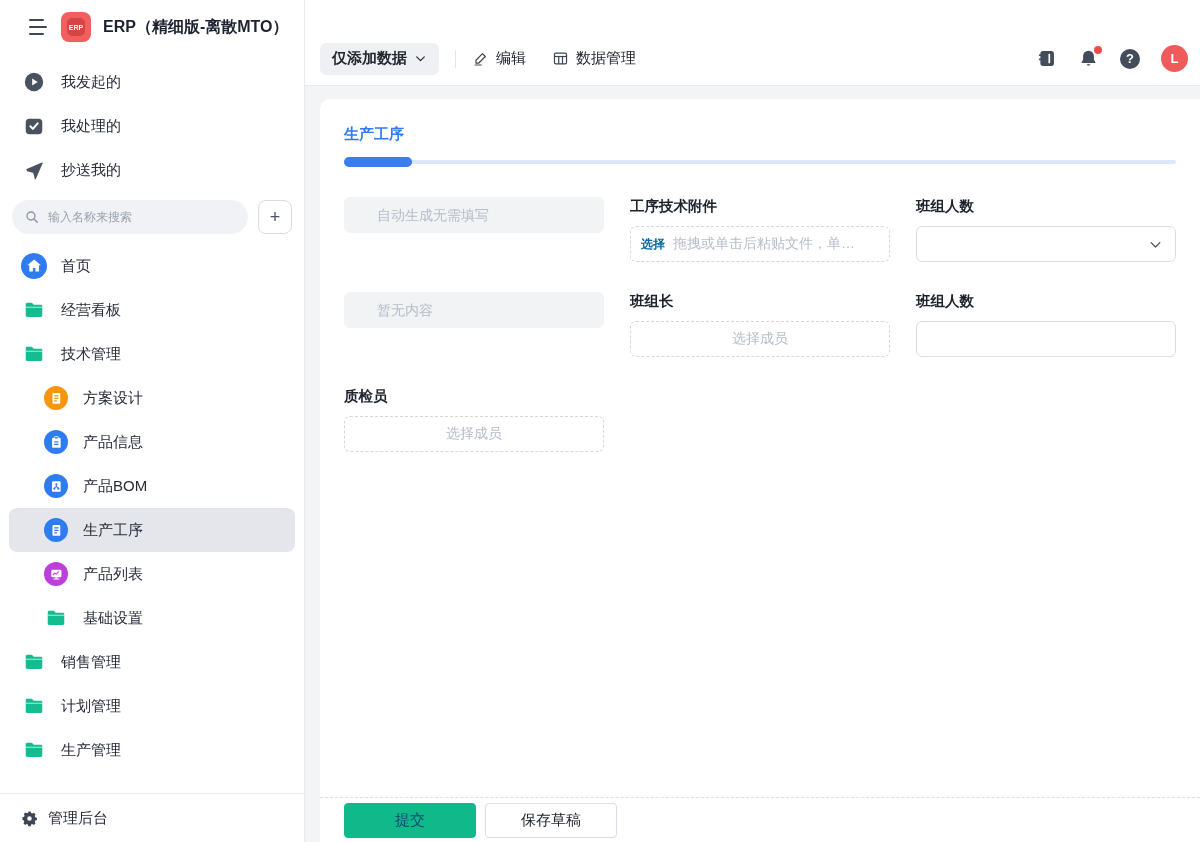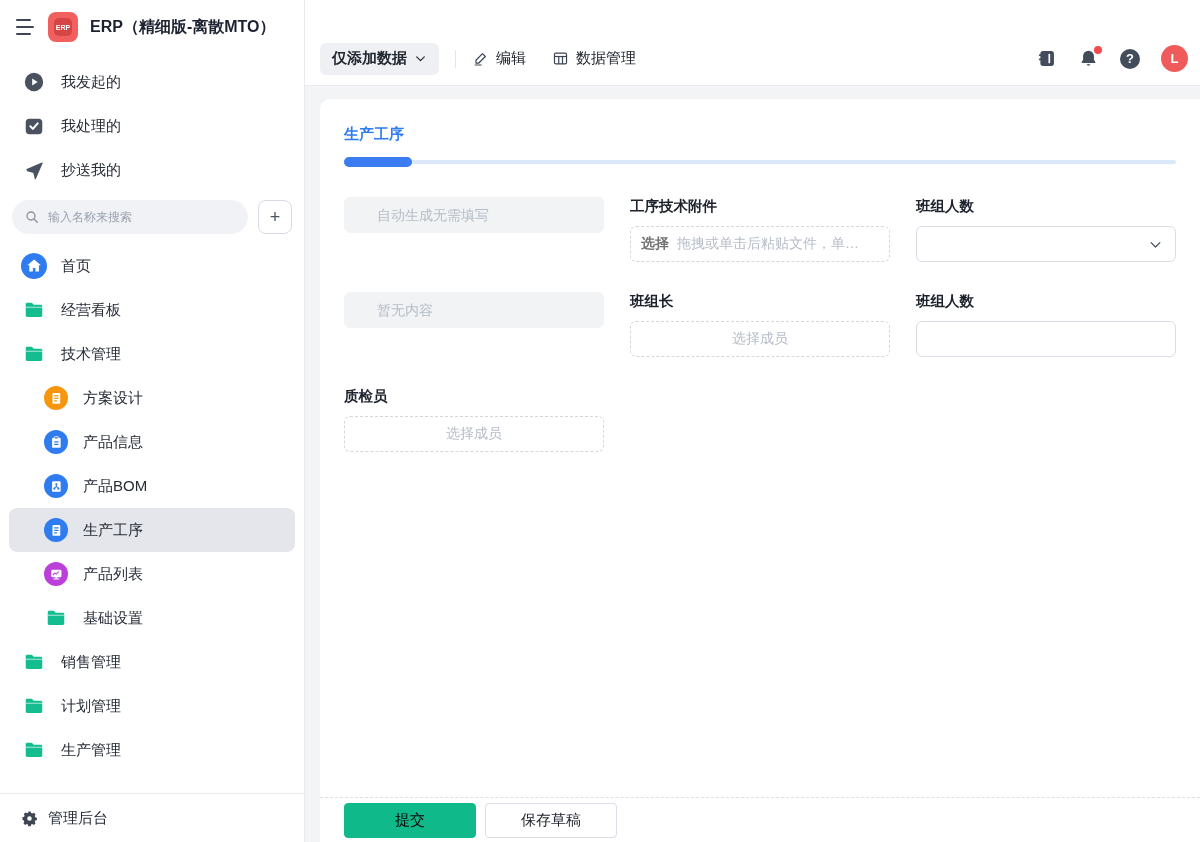--- a/index.html
+++ b/index.html
@@ -2,21 +2,21 @@
 <html><head>
 <meta charset="utf-8">
 <style>
   * { margin:0; padding:0; box-sizing:border-box; }
   html,body { width:1200px; height:842px; overflow:hidden; }
   body { font-family:"Liberation Sans","DejaVu Sans",sans-serif; color:#21262f; background:#fff; }
   .app { display:flex; width:1200px; height:842px; }
 
   
   .sidebar { width:305px; flex:none; background:#fff; border-right:1px solid #e8eaee; display:flex; flex-direction:column; }
-  .sb-header { height:54px; flex:none; display:flex; align-items:center; padding:0 16px; gap:12px; }
+  .sb-header { height:54px; flex:none; display:flex; align-items:center; padding:0 29px; gap:12px; }
   .hamburger { width:20px; height:16px; display:flex; flex-direction:column; justify-content:space-between; cursor:pointer; flex:none; }
   .hamburger i { display:block; height:2.4px; border-radius:2px; background:#3e4654; }
   .hamburger i:nth-child(1){ width:15px; } .hamburger i:nth-child(2){ width:18px; } .hamburger i:nth-child(3){ width:15px; }
   .logo { width:30px; height:30px; border-radius:8px; background:#f15f5f; display:flex; align-items:center; justify-content:center; flex:none; }
   .logo-inner { width:18px; height:18px; border-radius:5px; background:#d64545; color:#fff; font-size:7px; font-weight:700; display:flex; align-items:center; justify-content:center; letter-spacing:0; }
   .app-title { font-size:16px; font-weight:700; color:#1c2230; white-space:nowrap; }
 
   .sb-body { flex:1; overflow:hidden; padding:6px 9px 0; }
   .row { height:44px; display:flex; align-items:center; border-radius:8px; padding:0 8px 0 12px; cursor:pointer; }
   .row .lbl { margin-left:14px; font-size:15px; color:#272c37; white-space:nowrap; }
@@ -64,28 +64,28 @@
   .progress-fill { position:absolute; left:0; top:0; width:68px; height:10px; background:#3b7cf2; border-radius:6px; }
 
   .grid { display:grid; grid-template-columns:repeat(3,260px); column-gap:26px; row-gap:30px; }
   .f-label { font-size:14.5px; font-weight:700; color:#1d222c; margin-bottom:10px; }
   .ctl { width:100%; height:36px; border:1px solid #d9dee6; border-radius:6px; font-size:14px; padding:0 10px; font-family:inherit; color:#333; background:#fff; outline:none; }
   .ctl.disabled { background:#f1f3f5; border:1px solid #f1f3f5;padding-left:32px; }
   .ctl::placeholder { color:#b6bdc8; }
   .select-box { width:100%; height:36px; border:1px solid #d9dee6; border-radius:6px; display:flex; align-items:center; justify-content:flex-end; padding:0 12px; cursor:pointer; background:#fff; }
   .dashed-box { width:100%; height:36px; border:1px dashed #d2d8e0; border-radius:6px; display:flex; align-items:center; background:#fff; }
   .upload-box { padding:0 10px; gap:8px; cursor:pointer; }
-  .upload-action { font-size:14px; font-weight:700; color:#737373; flex:none; }
+  .upload-action { font-size:12px; font-weight:700; color:#0369a1; flex:none; }
   .upload-hint { font-size:14px; color:#b6bdc8; white-space:nowrap; overflow:hidden; text-overflow:ellipsis; }
   .member-box { justify-content:center; cursor:pointer; }
   .member-box span { font-size:14px; color:#b6bdc8; }
 
   .card-footer { flex:none; height:45px; border-top:1px dashed #dde1e7; display:flex; align-items:center; gap:9px; padding:0 24px; background:#fff; }
   .btn { height:35px; width:132px; border-radius:4px; font-size:15px; cursor:pointer; font-family:inherit; }
-  .btn-submit { background:#10b98a; border:1px solid #10b98a; color:#000000; }
+  .btn-submit { background:#10b98a; border:1px solid #10b98a; color:#0c4a6e; }
   .btn-draft { background:#fff; border:1px solid #d9dee6; color:#21262f; }
 </style>
 </head>
 <body>
 
 <div class="app">
 
   <aside class="sidebar">
     <div class="sb-header">
       <span class="hamburger">

